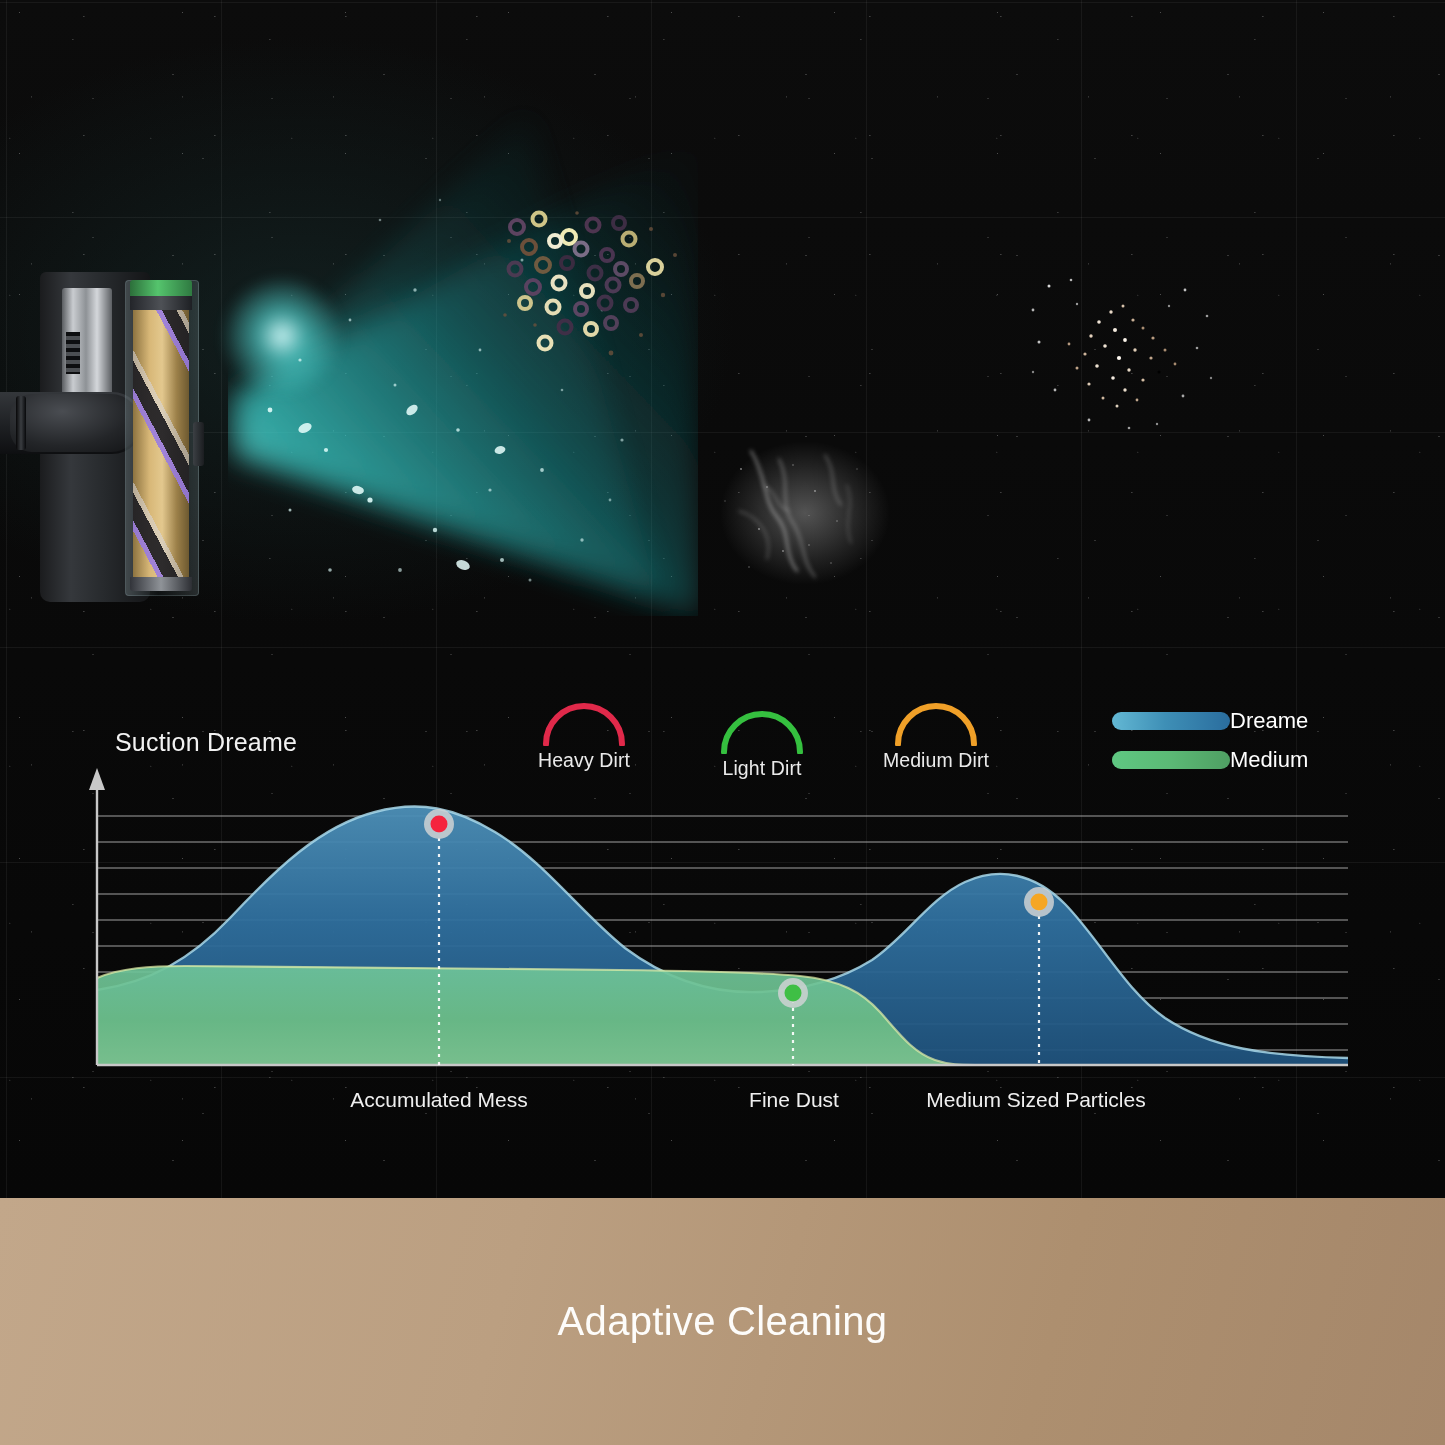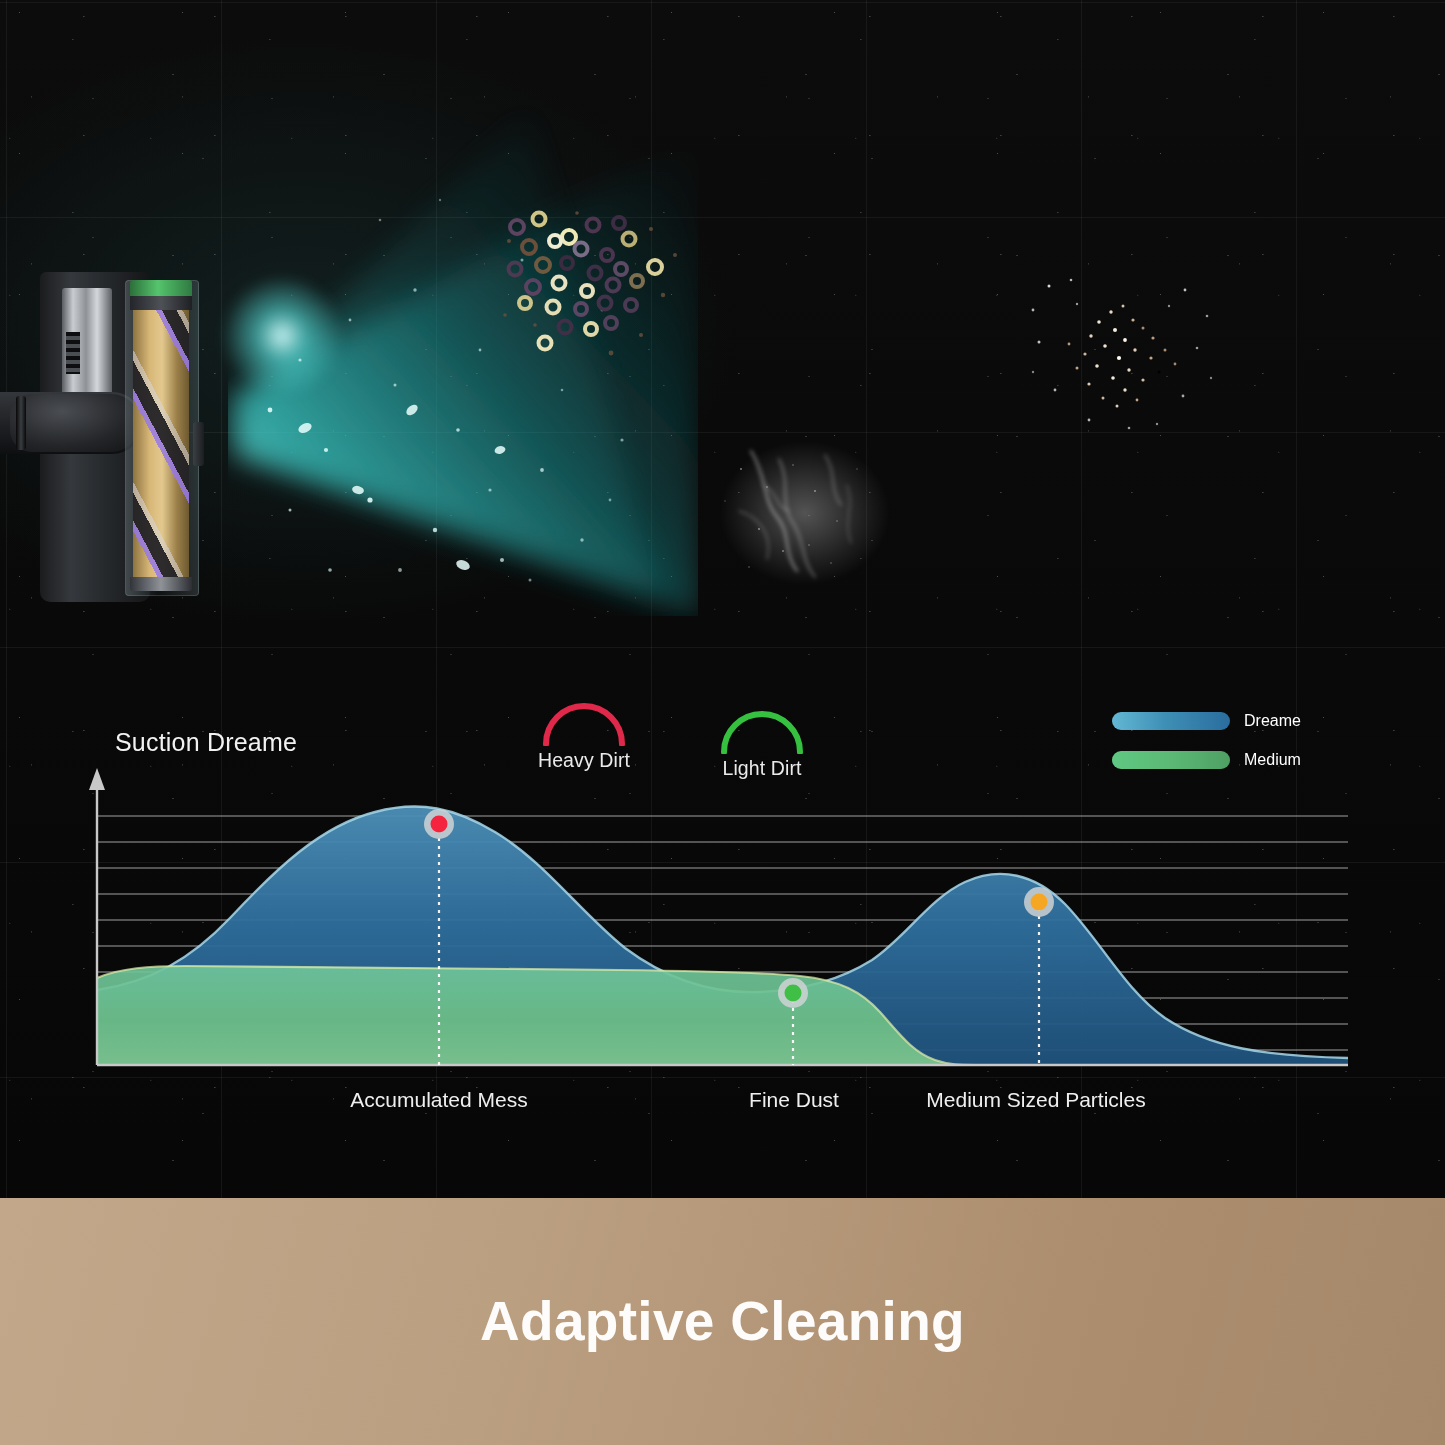--- a/index.html
+++ b/index.html
@@ -87,31 +87,31 @@
 
   .arc-item{position:absolute;text-align:center;}
   .arc-item .cap{display:block;color:#eaeaea;font-size:19.5px;margin-top:3px;letter-spacing:.1px;}
   .arc-svg{display:block;margin:0 auto;}
 
   .legend{position:absolute;left:1112px;top:706px;}
   .legend-row{display:flex;align-items:center;height:30px;margin-bottom:9px;}
   .swatch{width:118px;height:18px;border-radius:9px;}
   .sw-blue{background:linear-gradient(90deg,#63b8d4 0%,#3e8fb6 45%,#2a6d9e 100%);}
   .sw-green{background:linear-gradient(90deg,#5fc882 0%,#5bb975 50%,#4f9f63 100%);}
-  .legend-txt{color:#ffffff;font-size:16px;margin-left:14px;white-space:nowrap;}
+  .legend-txt{color:#ffffff;font-size:22px;margin-left:0;white-space:nowrap;}
 
   .plot{position:absolute;left:0;top:0;width:1445px;height:480px;}
 
   .xlabel{position:absolute;color:#efefef;font-size:21px;white-space:nowrap;transform:translateX(-50%);}
 
   
   .banner{position:absolute;left:0;top:1198px;width:1445px;height:247px;
           background:linear-gradient(105deg,#c2a78a 0%,#bb9f81 35%,#ad8f6f 72%,#a5876a 100%);
           display:flex;flex-direction:column;align-items:center;justify-content:center;}
-  .banner-l{color:#fdfcfa;font-size:55px;font-weight:bold;line-height:1.17;letter-spacing:.3px;}
+  .banner-l{color:#fdfcfa;font-size:40px;font-weight:normal;line-height:1.17;letter-spacing:.3px;}
 </style>
 </head>
 <body>
 
 <div id="page">
 
   <div class="scene">
     <div class="grid"></div>
     <div class="speck"></div>
 
@@ -329,20 +329,26 @@
       <span class="cap">Heavy Dirt</span>
     </div>
 
     <div class="arc-item" style="left:687px;top:702px;width:150px;">
       <svg class="arc-svg" width="96" height="52" viewBox="0 0 96 52">
         <path d="M10,50 A38,38 0 0 1 86,50" fill="none" stroke="#35c03f" stroke-width="6" stroke-linecap="round"></path>
       </svg>
       <span class="cap">Light Dirt</span>
     </div>
 
+    <div class="arc-item" style="left:861px;top:694px;width:150px;">
+      <svg class="arc-svg" width="96" height="52" viewBox="0 0 96 52">
+        <path d="M10,50 A38,38 0 0 1 86,50" fill="none" stroke="#f0a028" stroke-width="6" stroke-linecap="round"></path>
+      </svg>
+      <span class="cap">Medium Dirt</span>
+    </div>
 
     <div class="legend">
       <div class="legend-row">
         <span class="swatch sw-blue"></span>
         <span class="legend-txt">Dreame</span>
       </div>
       <div class="legend-row">
         <span class="swatch sw-green"></span>
         <span class="legend-txt">Medium</span>
       </div>

